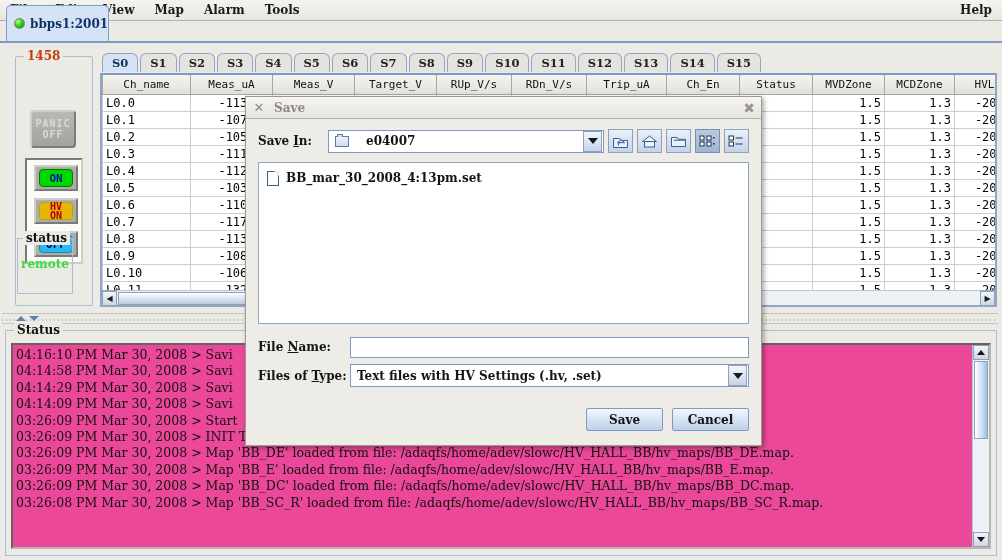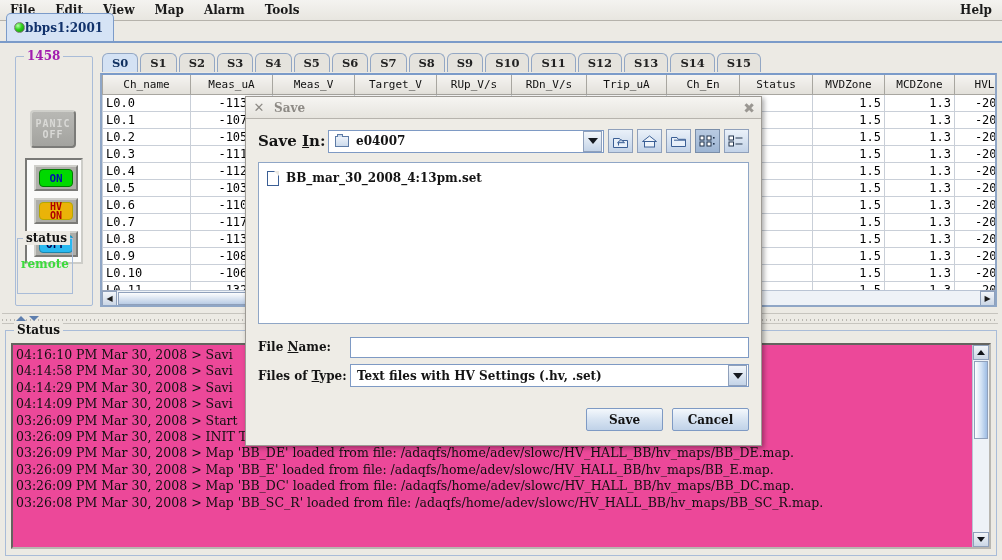--- a/index.html
+++ b/index.html
@@ -30,22 +30,22 @@
 
   
   .toptabs {
     position: absolute; left: 0; top: 21px; width: 1002px; height: 22px;
     background: #eceae4;
     border-bottom: 2px solid #7b9bc9;
     display: flex; align-items: flex-end; padding-left: 6px;
     box-sizing: border-box;
   }
   .toptab {
-    display: flex; align-items: center; 
-    height: 28px; padding: 0 10px 0 7px;
+    display: flex; align-items: center; gap: 5px;
+    height: 36px; padding: 0 0 0 7px;
     font-family: "DejaVu Serif", serif; font-weight: bold; font-size: 12px;
     border: 1px solid #9aa7bd; border-bottom: none;
     border-radius: 5px 5px 0 0;
     background: #e4e2dc; color: #2d2d2d;
     box-sizing: border-box;
   }
   .toptab.active { background: #d5e3f5; color: #11326b; border-color: #7b9bc9; }
   .dot-green {
     width: 11px; height: 11px; border-radius: 50%;
     background: radial-gradient(circle at 33% 30%, #b7ffa8 0%, #2fd11a 45%, #0f8a08 100%);
@@ -65,21 +65,21 @@
     position: absolute; left: 5px; top: 48px; width: 92px; height: 262px;
   }
   .group-1458 {
     position: absolute; left: 10px; top: 8px; width: 78px; height: 250px;
     border: 1px solid #a9bcd8; border-radius: 2px;
     box-sizing: border-box;
   }
   .group-1458 > .legend {
     position: absolute; left: 8px; top: -8px; background: #eceae4;
     padding: 0 3px; font-family: "DejaVu Serif", serif;
-    font-weight: bold; font-size: 12px; color: #a21caf;
+    font-weight: bold; font-size: 12px; color: #c2410c;
   }
   .panic {
     position: absolute; left: 25px; top: 62px; width: 46px; height: 38px;
     background: linear-gradient(to bottom,#b8b8b4,#a3a39f);
     border: 2px outset #cfcfca; border-radius: 4px;
     display: flex; flex-direction: column; align-items: center; justify-content: center;
     font-family: "DejaVu Sans Mono", monospace; font-weight: bold; font-size: 10px;
     color: #d9d9d6; letter-spacing: 1px; line-height: 11px;
     box-sizing: border-box;
   }
@@ -240,31 +240,31 @@
   .dlg-title .chev { width: 14px; text-align: center; color: #8d8a85; font-size: 13px; }
   .dlg-title .t {
     margin-left: 8px; font-family: "DejaVu Serif", serif; font-weight: bold;
     font-size: 12px; color: #8d8a85;
   }
   .dlg-title .x { margin-left: auto; color: #9a9792; font-size: 14px; font-weight: bold; }
 
   .dlg-body { position: relative; padding: 10px 12px 0 12px; }
   .row { display: flex; align-items: center; height: 24px; }
   .lbl {
-    font-family: "DejaVu Serif", serif; font-weight: bold; font-size: 15px; color: #141414;
+    font-family: "DejaVu Serif", serif; font-weight: bold; font-size: 12px; color: #141414;
   }
   .lbl u { text-decoration: underline; }
   .combo {
     flex: 1; height: 23px; display: flex; align-items: center;
     background: #fff; border: 1px solid #7e9ac4; box-sizing: border-box;
   }
   .combo .ctext {
     flex: 1; padding-left: 6px;
     font-family: "DejaVu Serif", serif; font-weight: bold; font-size: 12px; color: #141414;
-    display: flex; align-items: center; gap: 7px;
+    display: flex; align-items: center; gap: 17px;
   }
   .combo .arrowbtn {
     width: 19px; height: 21px; margin: 0 1px 0 0;
     background: linear-gradient(to bottom,#f3f6fa,#c4d4e8);
     border: 1px solid #8fa0bb; display: flex; align-items: center; justify-content: center;
     box-sizing: border-box;
   }
   .caret-dn { width:0;height:0;border-left:5px solid transparent;border-right:5px solid transparent;border-top:6px solid #14181f; }
 
   .folder-ico {

